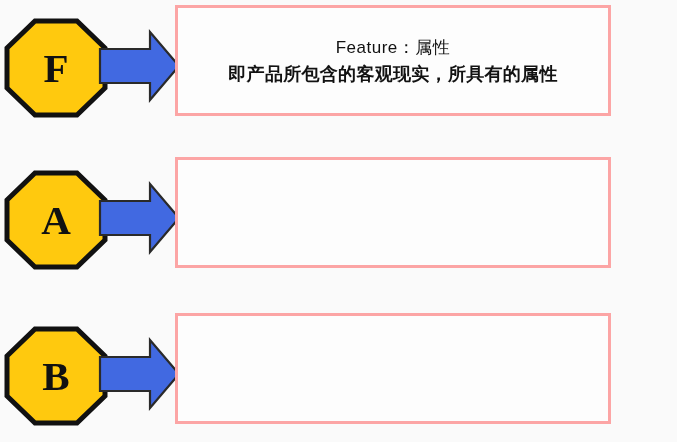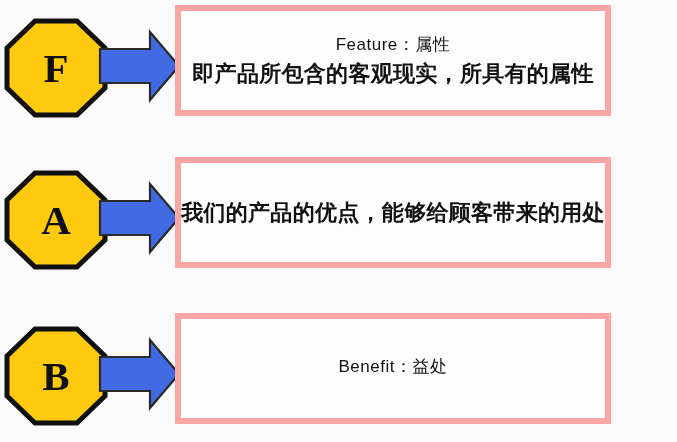--- a/index.html
+++ b/index.html
@@ -75,42 +75,42 @@
     height: 84px;
   }
 
   
   .text-box {
     position: absolute;
     left: 175px;
     top: 5px;
     width: 436px;
     height: 111px;
-    border: 6px solid #fca5a5;
+    border: 3px solid #fca5a5;
     background: #fdfdfd;
     box-sizing: border-box;
     display: flex;
     flex-direction: column;
     align-items: center;
     justify-content: center;
   }
   .box-line {
     color: #121212;
     text-align: center;
     white-space: nowrap;
     font-family: "Liberation Sans", sans-serif;
   }
   .line-title {
     font-size: 17px;
     font-weight: 400;
     letter-spacing: 0.5px;
     margin-bottom: 3px;
   }
   .line-desc {
-    font-size: 22px;
+    font-size: 18px;
     font-weight: 700;
     letter-spacing: 0.3px;
     text-align: right;
   }
   .box-3 .line-title { margin-bottom: 4px; }
 </style>
 </head>
 <body>
 
 <div id="fab-diagram">
@@ -146,39 +146,37 @@
       <div class="octagon-letter">A</div>
     </div>
 
     <div class="arrow-wrap">
       <svg viewBox="0 0 84 84">
         <polygon points="2,25 52,25 52,8 81,42 52,76 52,59 2,59" fill="#4169e1" stroke="#2a2a2a" stroke-width="2.2" stroke-linejoin="miter"></polygon>
       </svg>
     </div>
 
     <div class="text-box box-2">
-      <div class="box-line line-desc">我们的产品的优点，能够给顾客带来的用处</div>
     </div>
 
   </div>
 
   <div class="row row-3">
 
     <div class="octagon-wrap">
       <svg viewBox="0 0 104 100">
         <polygon points="31,3 73,3 101,30 101,70 73,97 31,97 3,70 3,30" fill="#ffc90e" stroke="#111111" stroke-width="5" stroke-linejoin="miter"></polygon>
       </svg>
       <div class="octagon-letter">B</div>
     </div>
 
     <div class="arrow-wrap">
       <svg viewBox="0 0 84 84">
         <polygon points="2,25 52,25 52,8 81,42 52,76 52,59 2,59" fill="#4169e1" stroke="#2a2a2a" stroke-width="2.2" stroke-linejoin="miter"></polygon>
       </svg>
     </div>
 
     <div class="text-box box-3">
-      <div class="box-line line-title">Benefit：益处</div>
     </div>
 
   </div>
 
 </div>
 
 </body></html>

